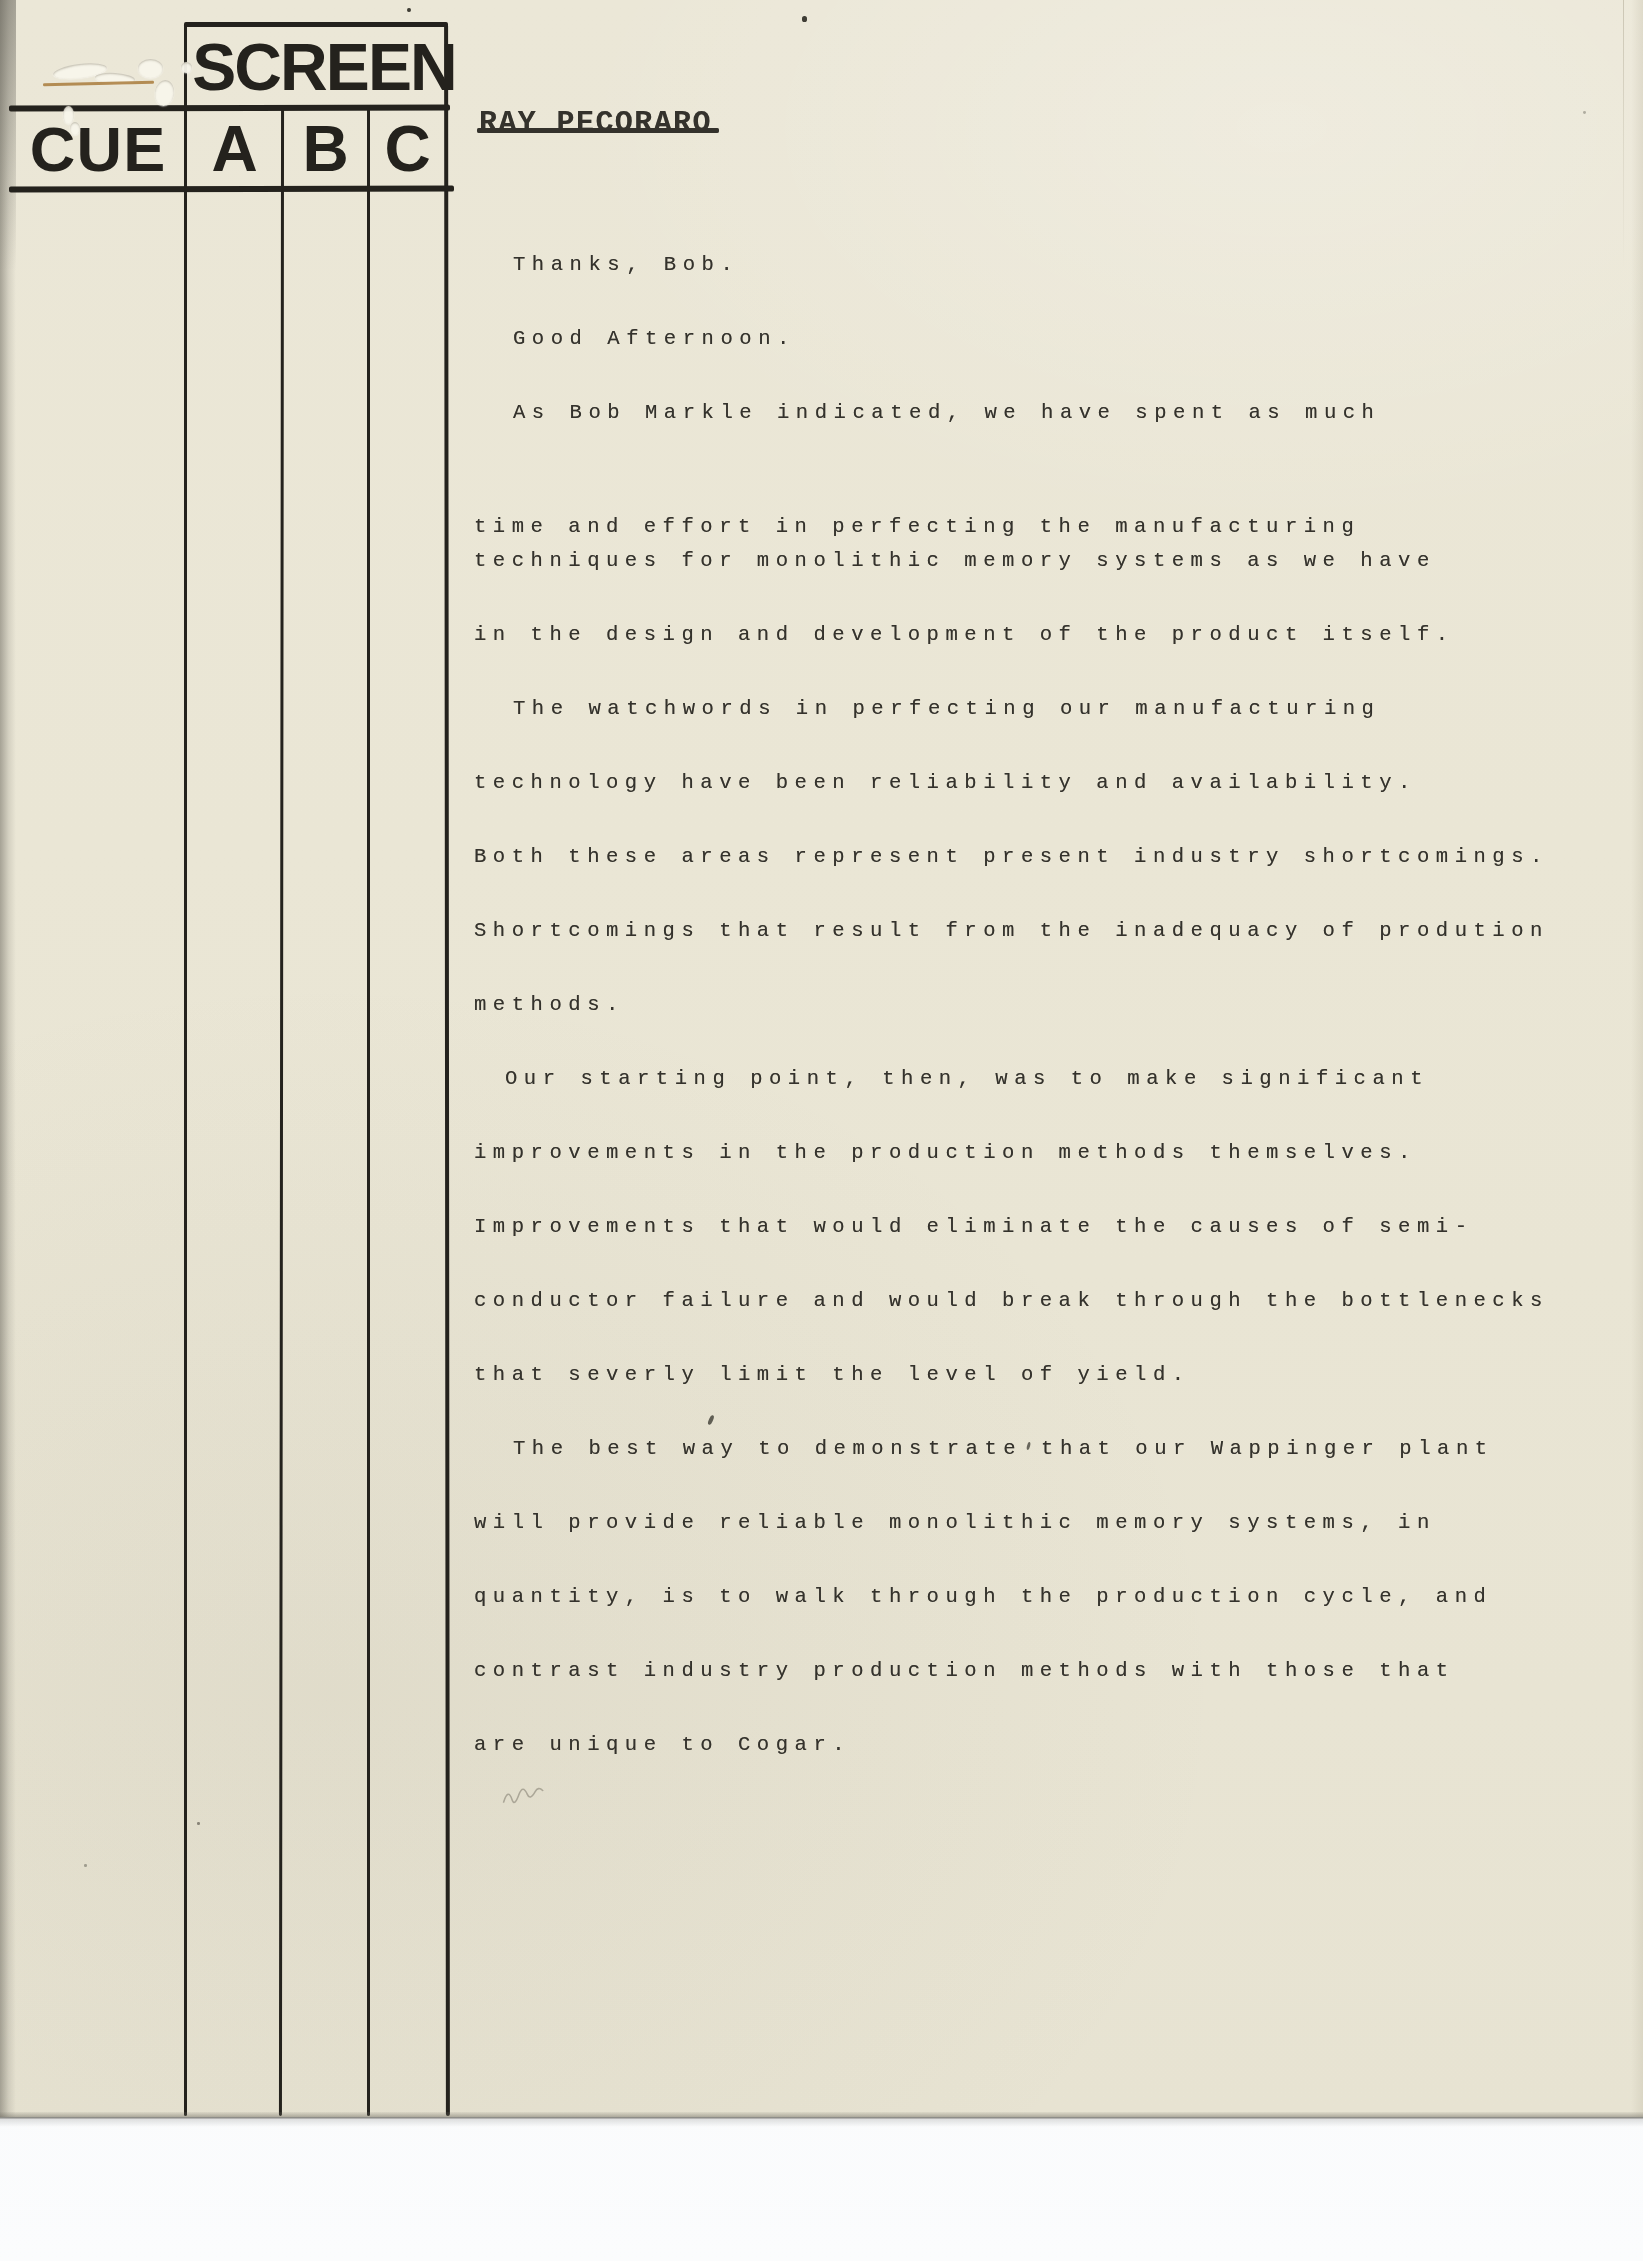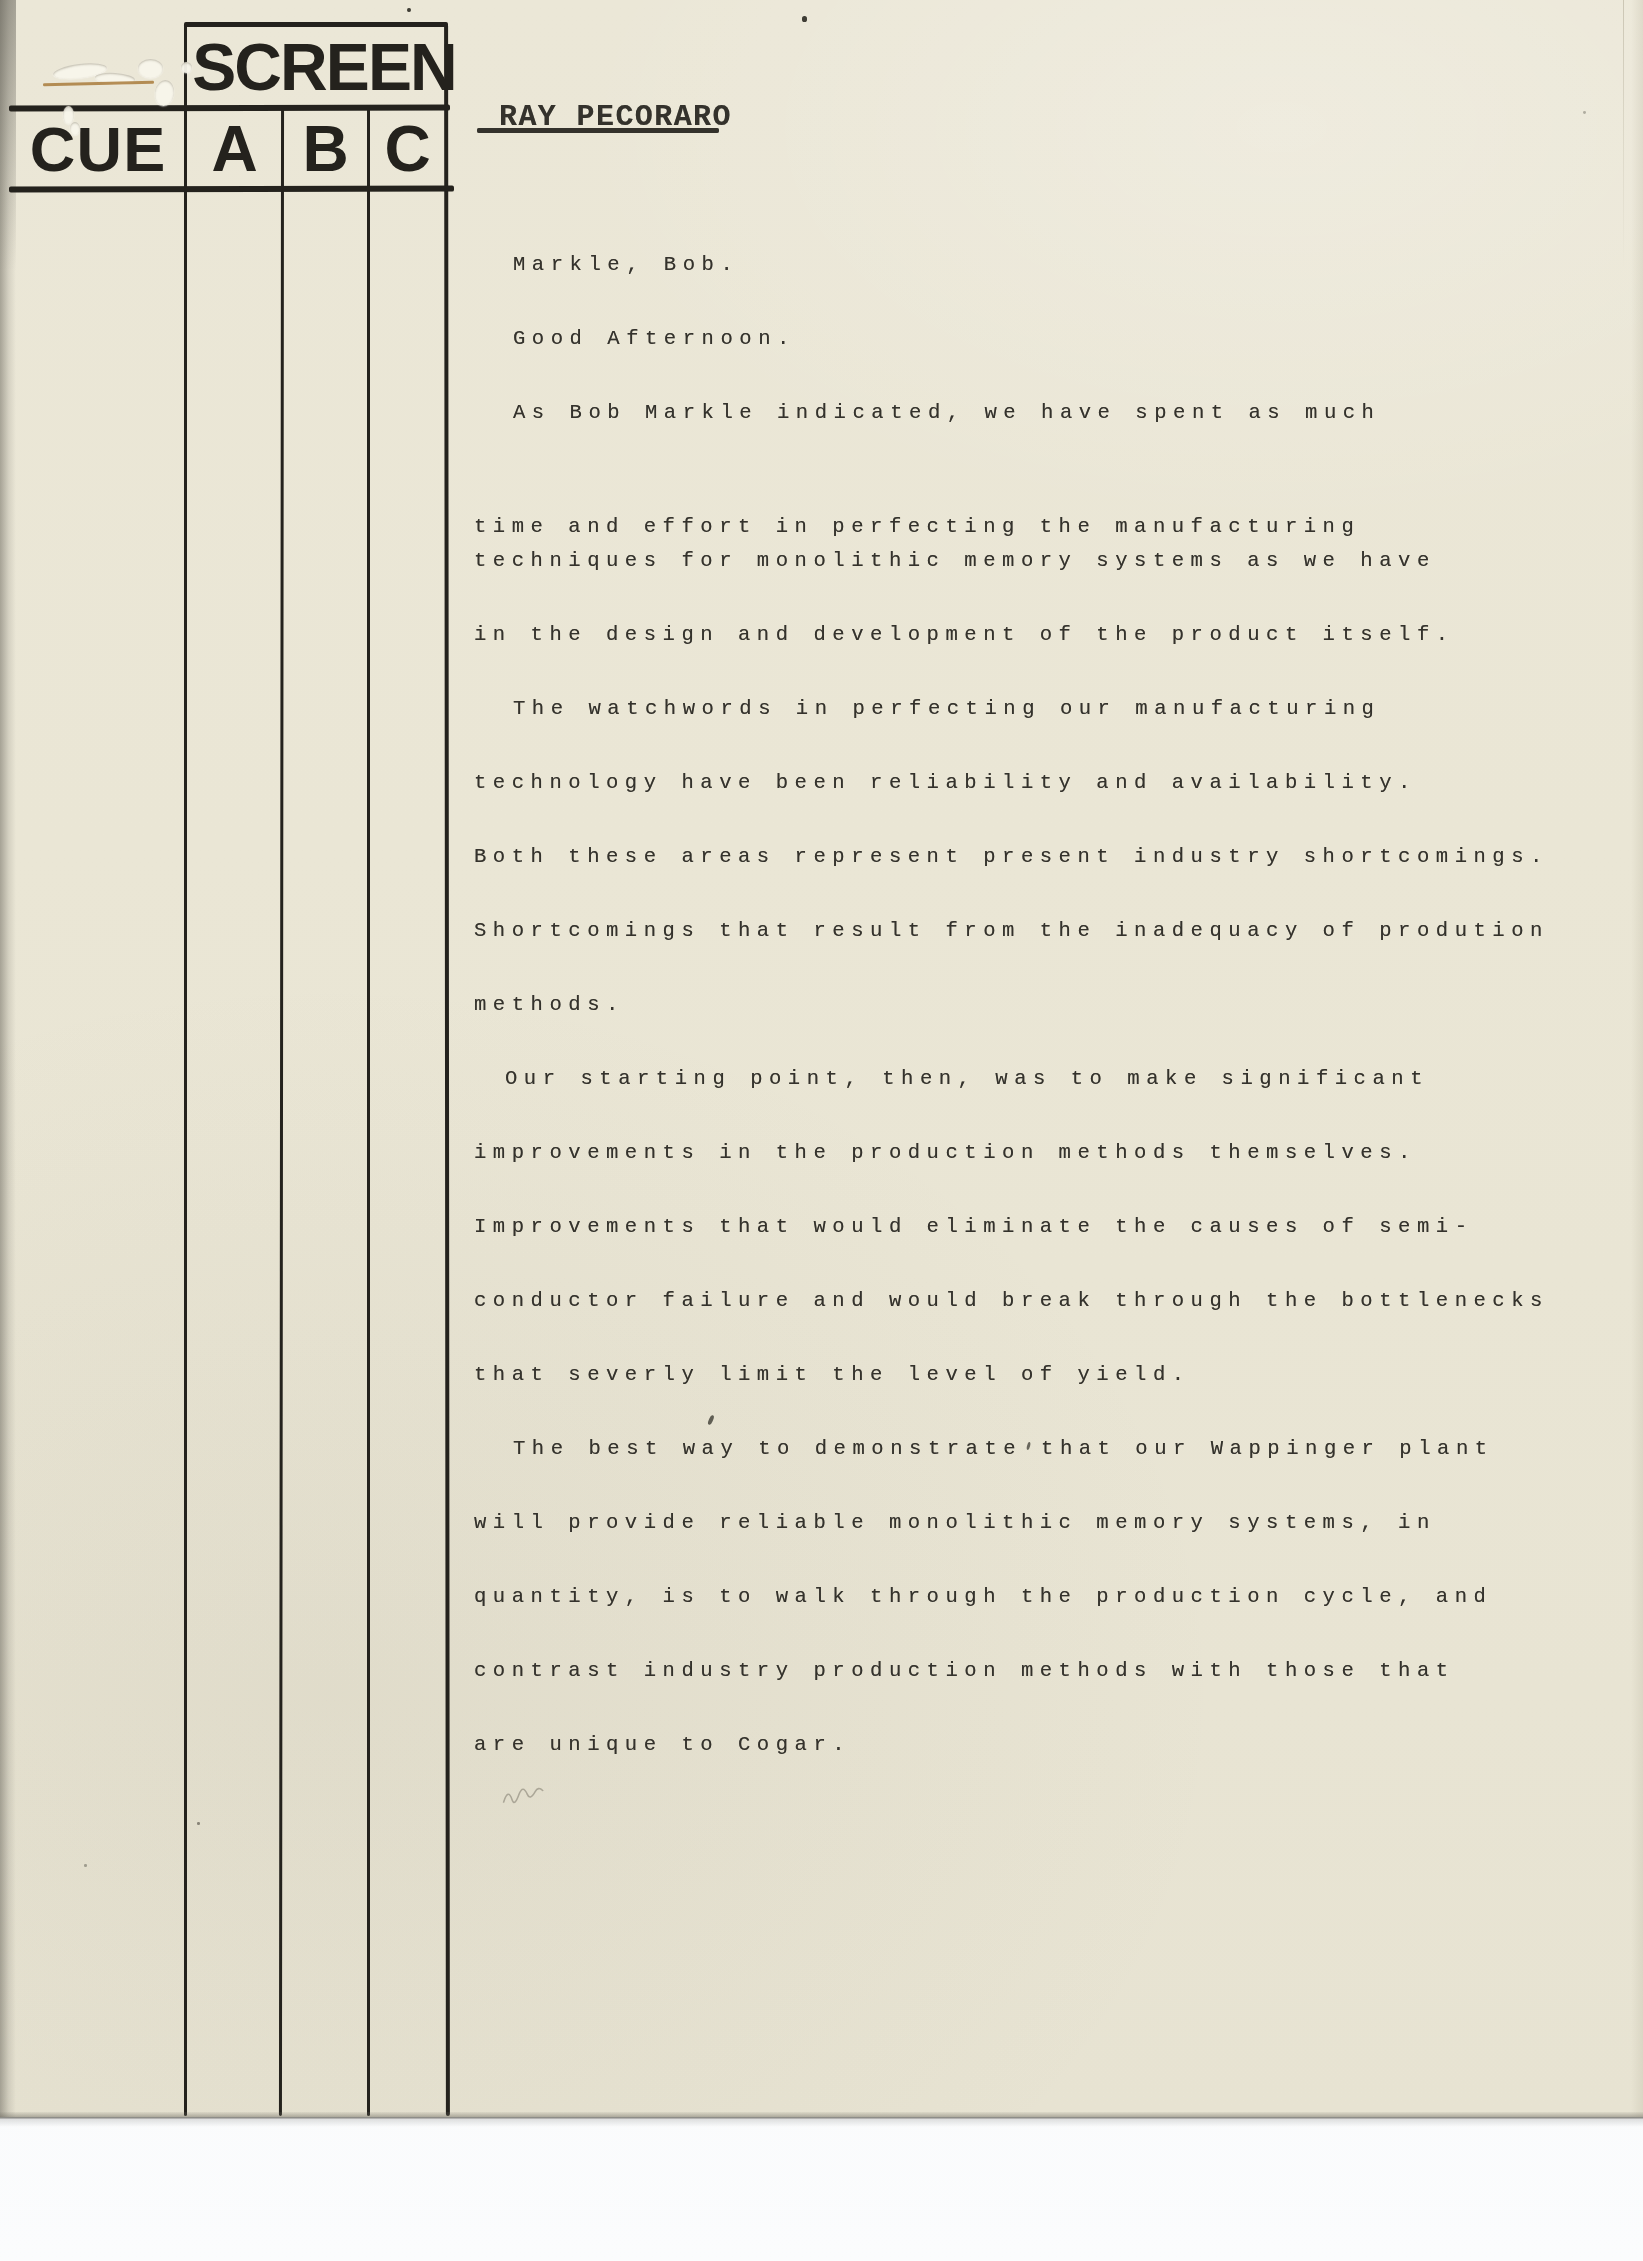--- a/index.html
+++ b/index.html
@@ -62,22 +62,22 @@
     color:var(--marker);
   }
   .lbl-screen{left:184px;top:28px;width:264px;height:78px;font-size:66px;letter-spacing:-1.9px;padding-left:16px;}
   .lbl-cue{left:11.6px;top:111px;width:173px;height:75px;font-size:63px;letter-spacing:1.3px;}
   .lbl-a{left:188px;top:111px;width:93px;height:75px;font-size:64px;}
   .lbl-b{left:284px;top:111px;width:83px;height:75px;font-size:64px;}
   .lbl-c{left:370px;top:111px;width:75px;height:75px;font-size:64px;}
   
   .typed{color:var(--ink);text-shadow:0 0 0.6px rgba(52,50,44,0.45);}
   .speaker{
-    position:absolute;left:479px;top:102px;
-    font-size:30px;font-weight:bold;letter-spacing:1.4px;line-height:1;white-space:pre;margin-left:20px;
+    position:absolute;left:479px;top:108px;
+    font-size:30px;font-weight:bold;letter-spacing:1.4px;line-height:1;white-space:pre;
   }
   .speaker-underline{
     position:absolute;left:477px;top:128px;width:242px;height:4.5px;
     background:var(--ink);border-radius:1.9px;box-shadow:0 0 0.6px rgba(52,50,44,0.6);
   }
   .body-lines{position:absolute;left:474px;top:0;width:1134px;height:2117px;}
   .tline{
     position:absolute;font-size:20.6px;line-height:1;letter-spacing:6.5px;white-space:pre;
     color:var(--ink);text-shadow:0 0 0.6px rgba(52,50,44,0.5);
   }
@@ -114,21 +114,21 @@
     <div class="hand lbl-cue">CUE</div>
     <div class="hand lbl-a">A</div>
     <div class="hand lbl-b">B</div>
     <div class="hand lbl-c">C</div>
   </div>
 
   <div class="speaker typed">RAY PECORARO</div>
   <div class="speaker-underline"></div>
 
   <div class="body-lines">
-      <div class="tline" style="top: 255px; left: 39px;">Markle, Bob.</div>
+      <div class="tline" style="top: 255px; left: 39px;">Thanks, Bob.</div>
       <div class="tline" style="top: 329px; left: 39px;">Good Afternoon.</div>
       <div class="tline" style="top: 403px; left: 39px;">As Bob Markle indicated, we have spent as much</div>
       <div class="tline" style="top: 477px; left: 0px; margin-top: 40px;">time and effort in perfecting the manufacturing</div>
       <div class="tline" style="top: 551px; left: 0px;">techniques for monolithic memory systems as we have</div>
       <div class="tline" style="top: 625px; left: 0px;">in the design and development of the product itself.</div>
       <div class="tline" style="top: 699px; left: 39px;">The watchwords in perfecting our manufacturing</div>
       <div class="tline" style="top: 773px; left: 0px; text-align: center;">technology have been reliability and availability.</div>
       <div class="tline" style="top: 847px; left: 0px;">Both these areas represent present industry shortcomings.</div>
       <div class="tline" style="top: 921px; left: 0px;">Shortcomings that result from the inadequacy of prodution</div>
       <div class="tline" style="top: 995px; left: 0px;">methods.</div>

